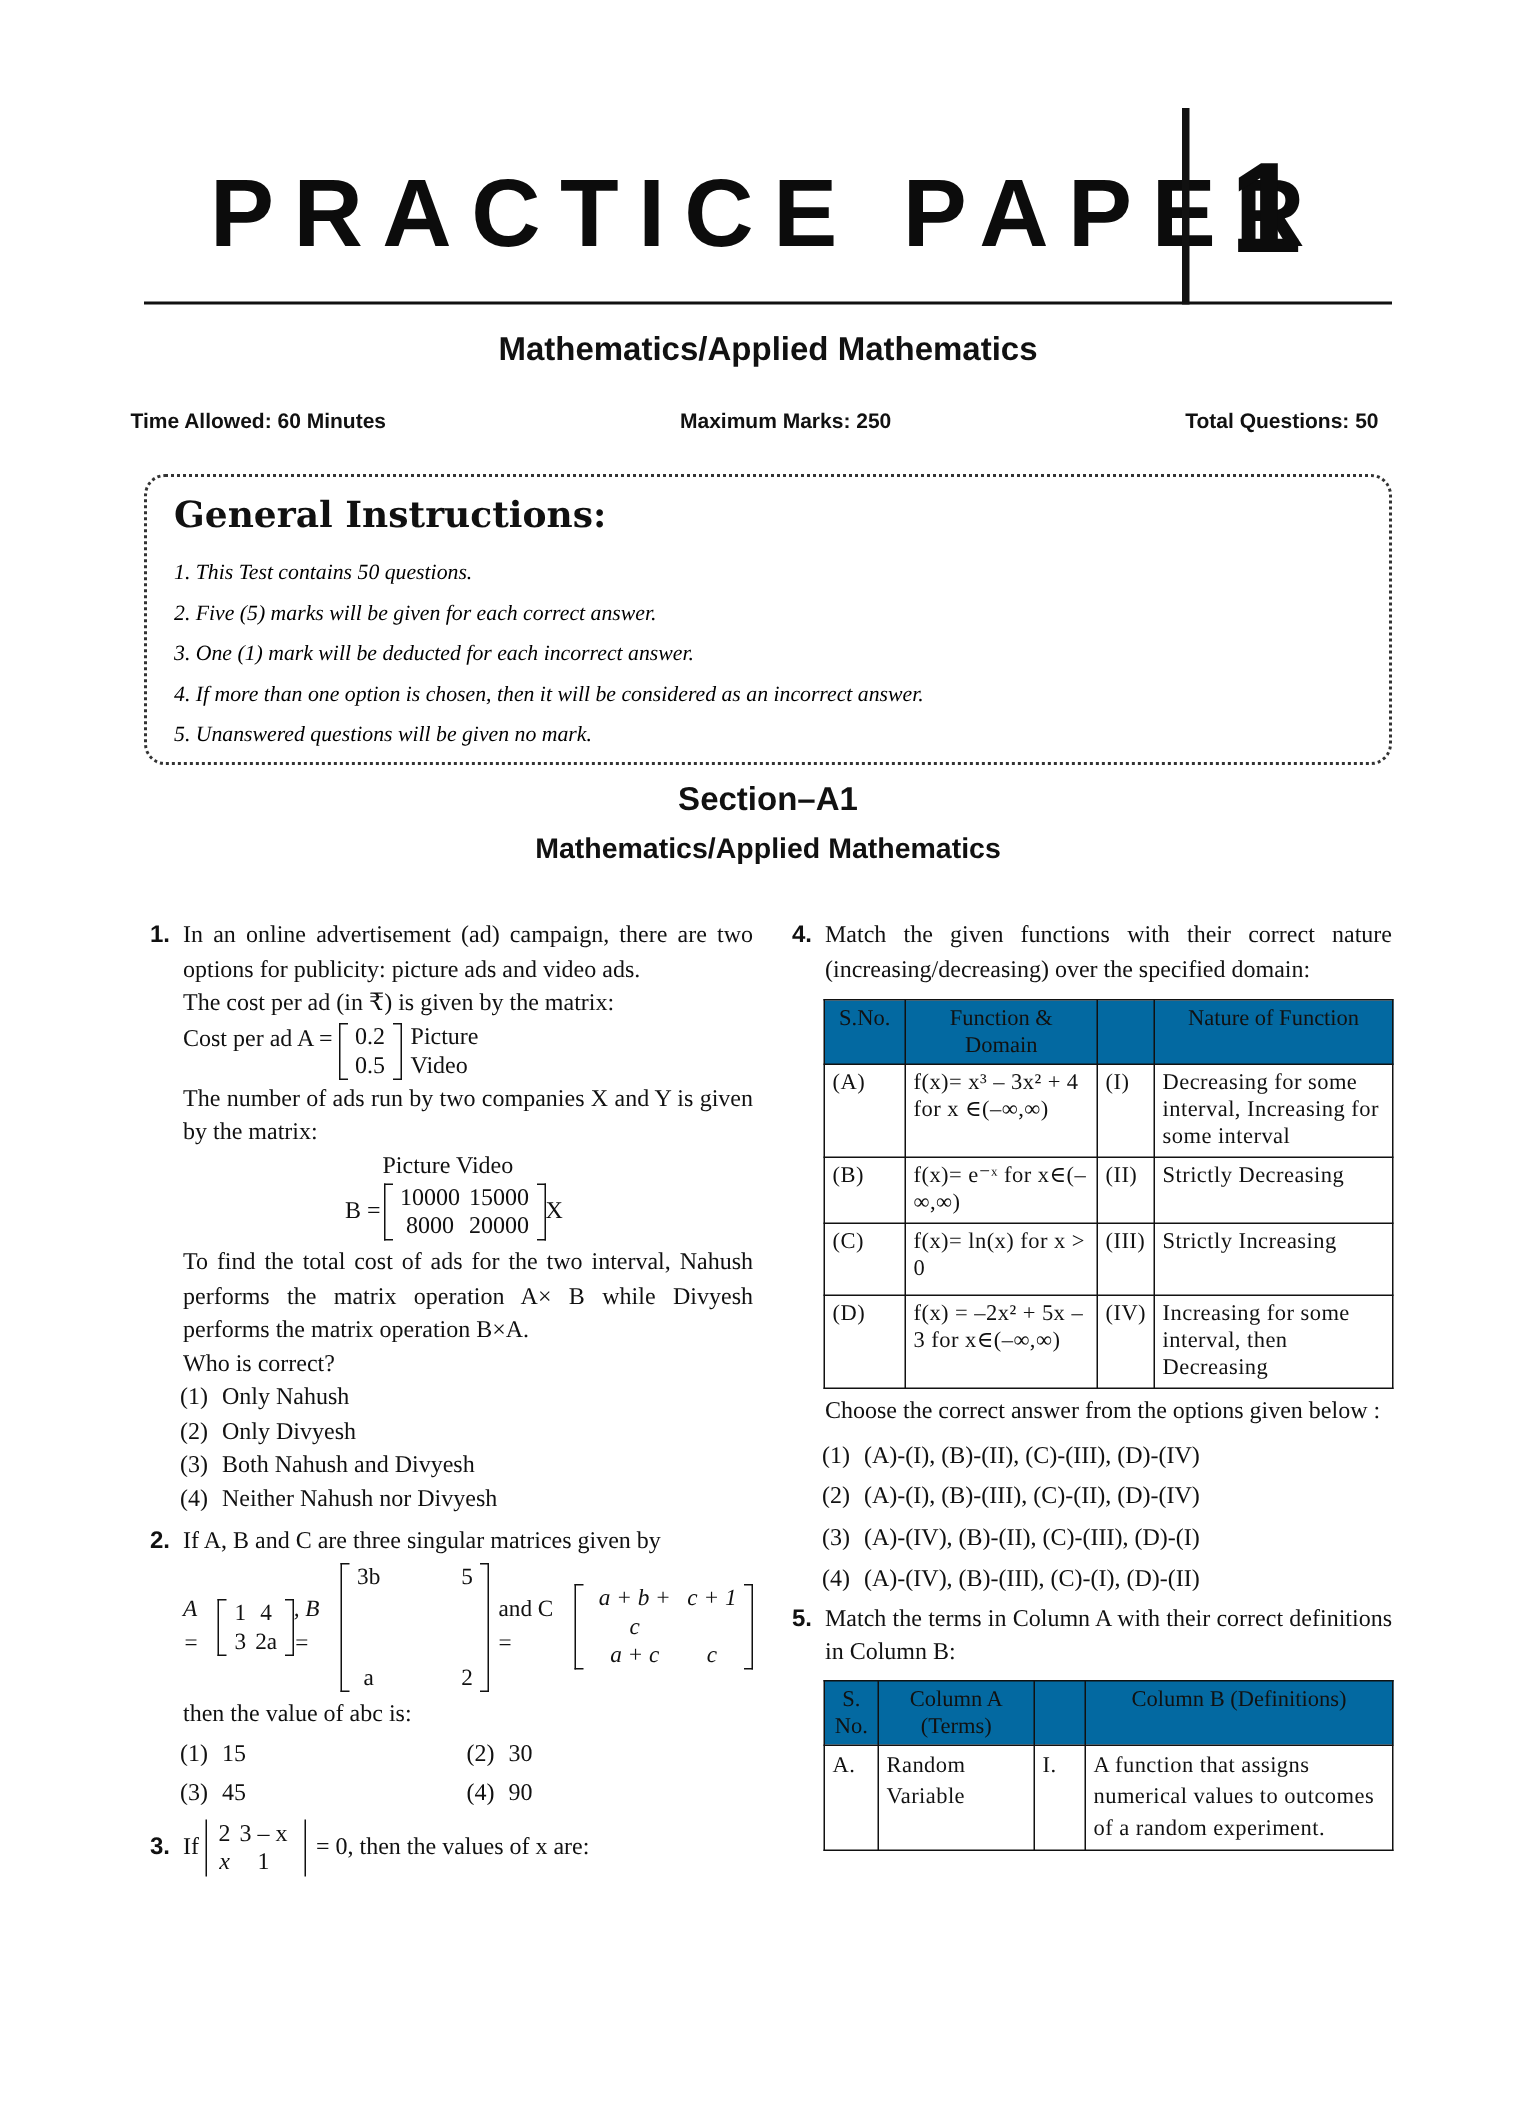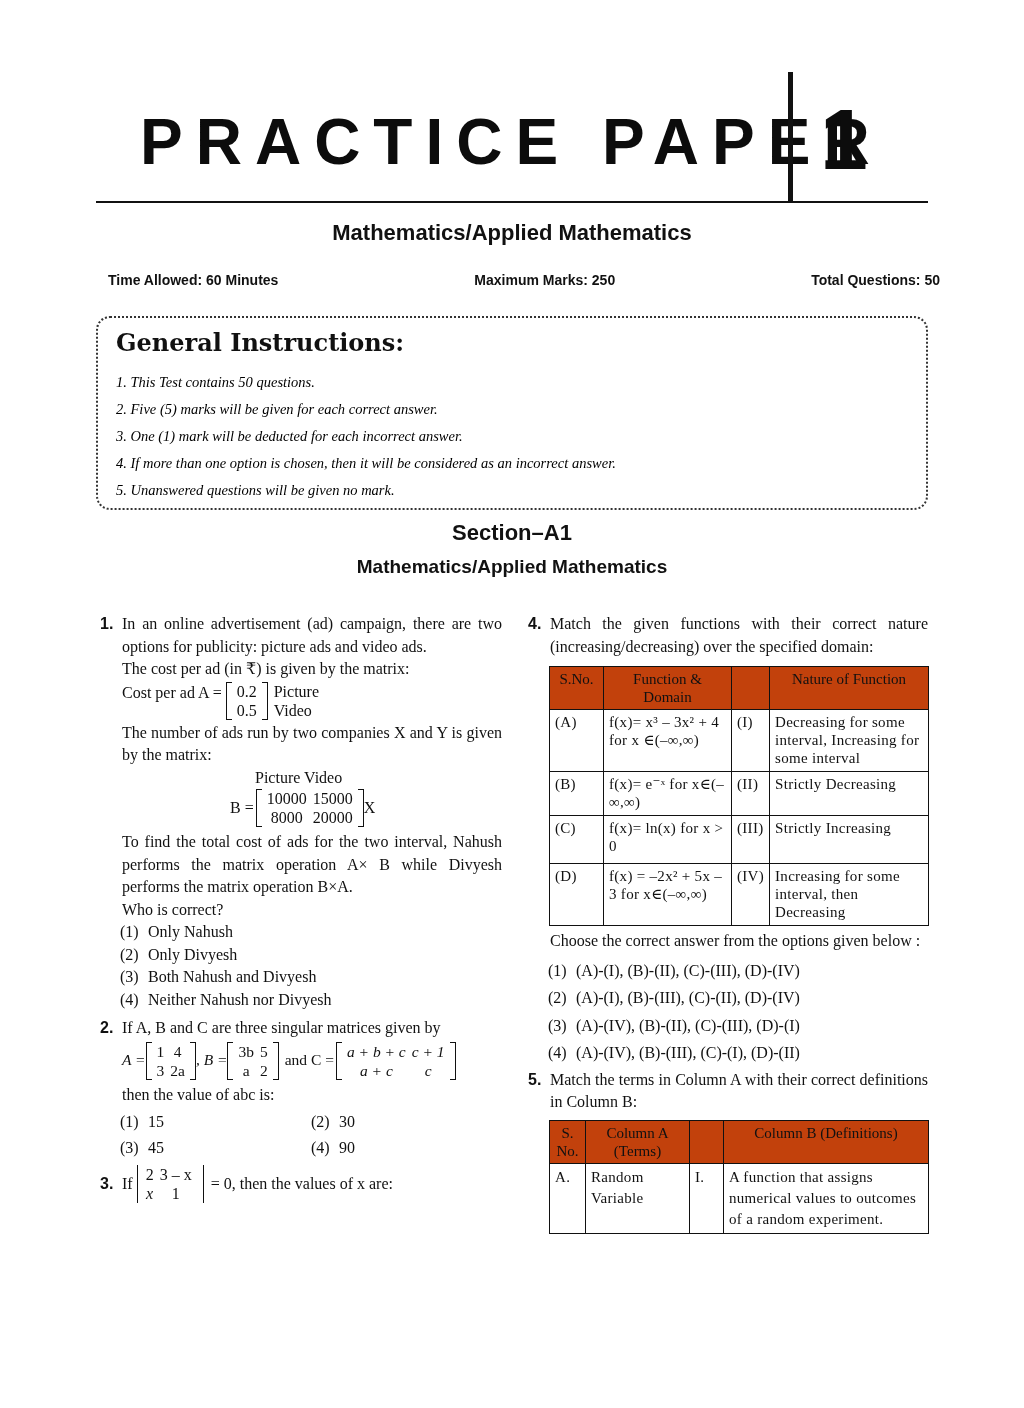--- a/index.html
+++ b/index.html
@@ -7,21 +7,21 @@
   body { position: relative; font-family: "Liberation Serif", "DejaVu Serif", serif; overflow: hidden; }
 
   
   .title-row { position: absolute; left: 96px; top: 72px; width: 832px; height: 131px; }
   .title-text { position: absolute; left: 44px; top: 38px; font-family: "Liberation Sans", "DejaVu Sans", sans-serif; font-weight: 700; font-size: 64px; letter-spacing: 13px; line-height: 1; color: #0c0c0c; }
   .title-divider { position: absolute; left: 692px; top: 0; width: 5px; height: 131px; background: #111; }
   .title-number { position: absolute; left: 724px; top: 24px; font-family: "Liberation Sans", "DejaVu Sans", sans-serif; font-weight: 700; font-size: 86px; line-height: 1; color: #0c0c0c; }
   .title-rule { position: absolute; left: 96px; top: 201px; width: 832px; height: 2px; background: #111; }
 
   .subject { position: absolute; left: 0; width: 1024px; top: 220px; text-align: center; font-family: "Liberation Sans", "DejaVu Sans", sans-serif; font-weight: 700; font-size: 22px; color: #111; }
-  .meta-row { position: absolute; left: 108px; top: 272px; width: 832px; display: flex; justify-content: space-between; font-family: "Liberation Sans", "DejaVu Sans", sans-serif; font-weight: 700; font-size: 14px; color: #111; }
+  .meta-row { position: absolute; left: 87px; top: 272px; width: 832px; display: flex; justify-content: space-between; font-family: "Liberation Sans", "DejaVu Sans", sans-serif; font-weight: 700; font-size: 14px; color: #111; }
 
   
   .instructions { position: absolute; left: 96px; top: 316px; width: 832px; height: 194px; border: 2px dotted #333; border-radius: 14px; padding: 8px 18px; }
   .instr-title { font-family: "DejaVu Serif", "Liberation Serif", serif; font-weight: 700; font-size: 24px; color: #111; margin-top: 2px; margin-bottom: 12px; }
   .instr-item { font-style: italic; font-size: 14.5px; line-height: 27px; color: #000000; }
 
   
   .section-title { position: absolute; left: 0; width: 1024px; top: 520px; text-align: center; font-family: "Liberation Sans", "DejaVu Sans", sans-serif; font-weight: 700; font-size: 22px; }
   .section-sub { position: absolute; left: 0; width: 1024px; top: 556px; text-align: center; font-family: "Liberation Sans", "DejaVu Sans", sans-serif; font-weight: 700; font-size: 19px; }
 
@@ -44,21 +44,21 @@
   .bl { border-right: none; }
   .br { border-left: none; }
   .vbar { display: inline-block; border-left: 1.5px solid #111; width: 4px; align-self: stretch; }
   .mgrid { display: inline-grid; line-height: 19px; padding: 0 2px; text-align: center; }
   .mgrid span { padding: 0 3px; }
   i { font-style: italic; }
 
   
   table.mt { border-collapse: collapse; width: 380px; margin-left: 21px; font-size: 15px; line-height: 18px; }
   table.mt th, table.mt td { border: 1.5px solid #111; padding: 3px 5px; vertical-align: top; }
-  table.mt th { background: #c2410c; font-weight: 400; text-align: center; }
+  table.mt th { background: #0369a1; font-weight: 400; text-align: center; }
   table.mt td { letter-spacing: 0.3px; }
 </style>
 </head>
 <body>
 
 <div class="title-row">
   <div class="title-text">PRACTICE PAPER</div>
   <div class="title-divider"></div>
   <div class="title-number">1</div>
 </div>
@@ -143,21 +143,21 @@
           <span>1</span>
           <span>4</span>
           <span>3</span>
           <span>2a</span>
         </span>
         <span class="bracket br"></span>
       </span>
       <i>, B =</i>
       <span class="mat">
         <span class="bracket bl"></span>
-        <span class="mgrid" style="grid-template-columns:auto auto;">
+        <span class="mgrid" style="grid-template-columns:auto auto;gap:48px;">
           <span>3b</span>
           <span>5</span>
           <span>a</span>
           <span>2</span>
         </span>
         <span class="bracket br"></span>
       </span>
       <span style="margin:0 2px 0 6px;">and  C =</span>
       <span class="mat">
         <span class="bracket bl"></span>

